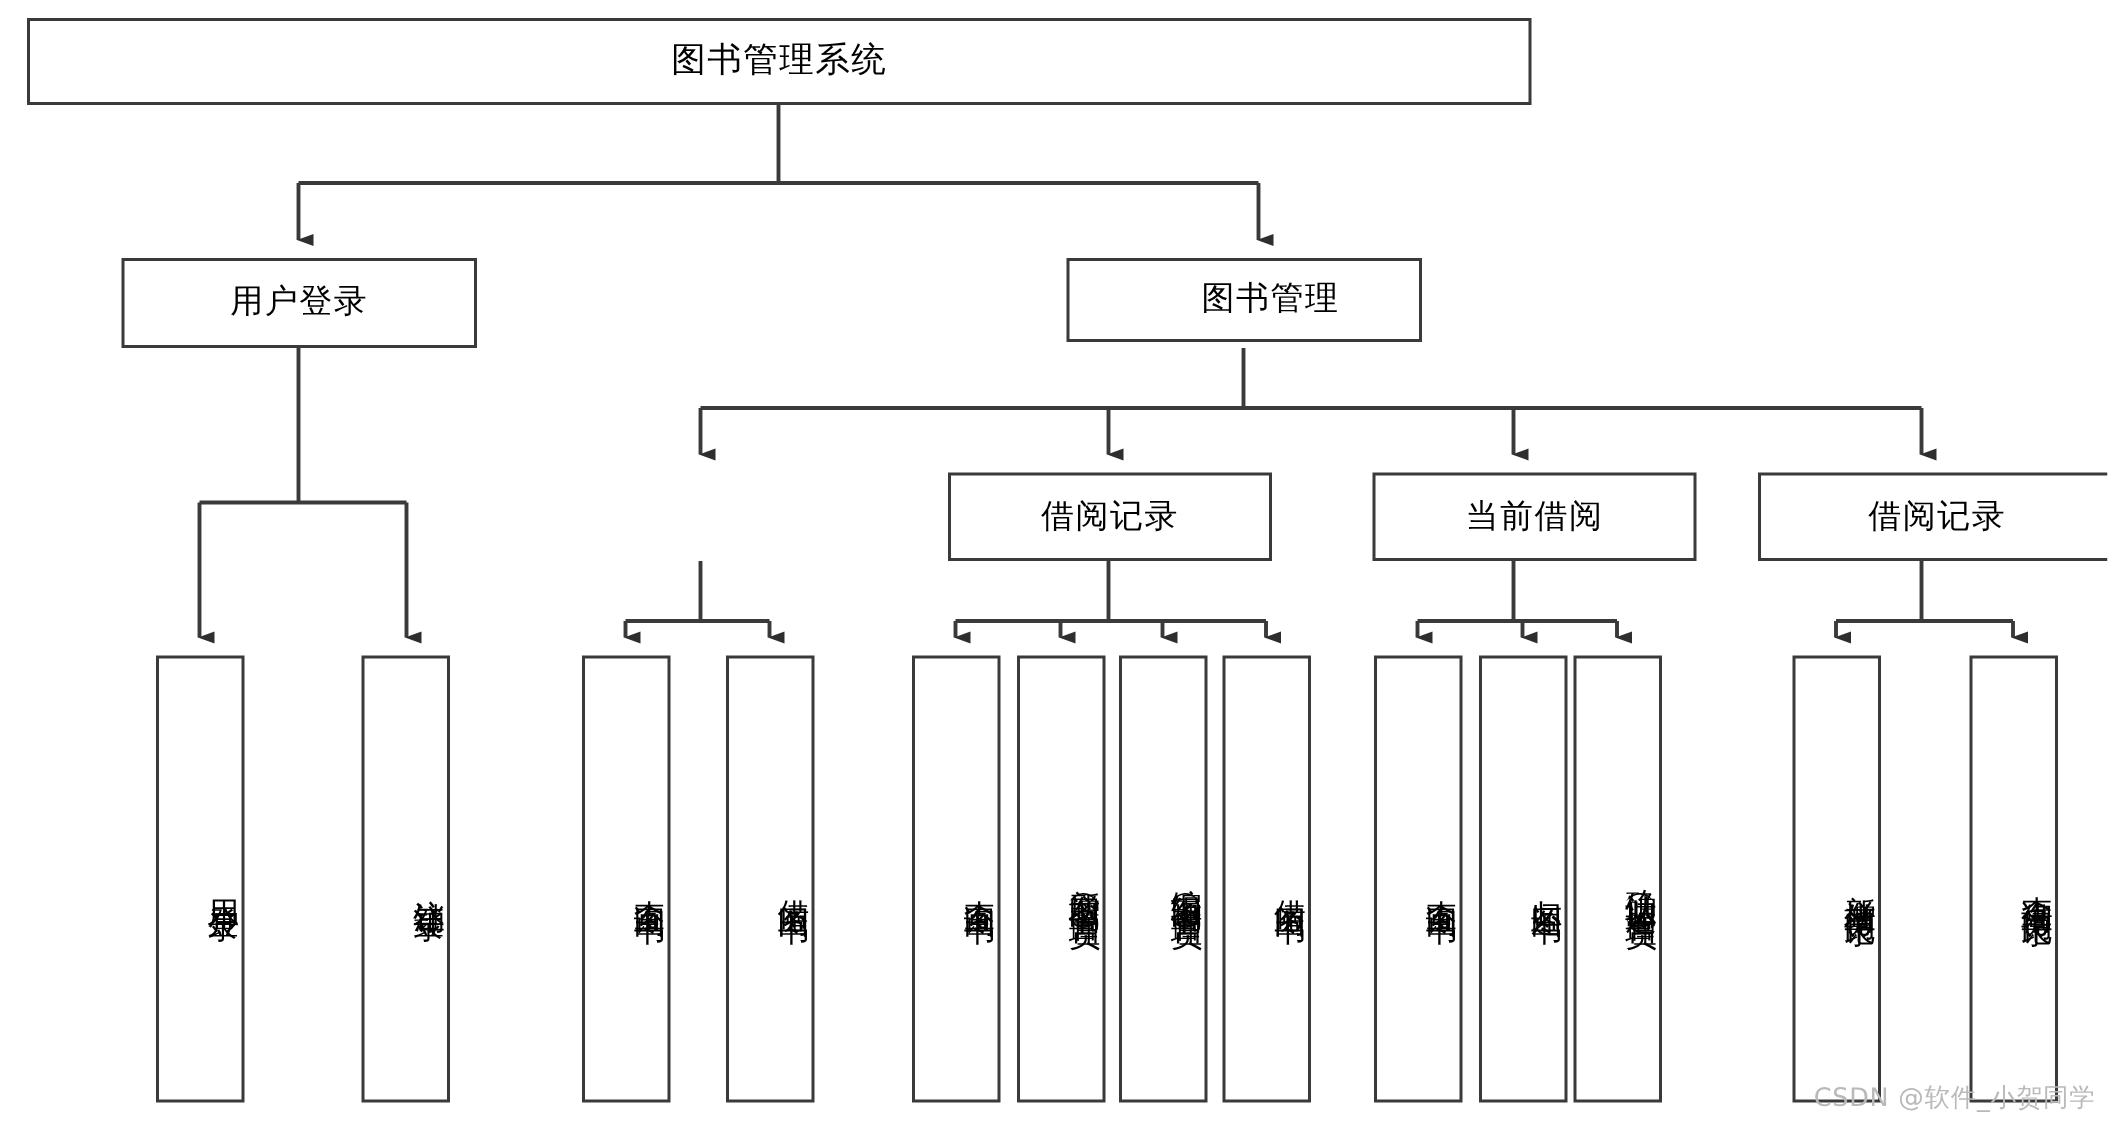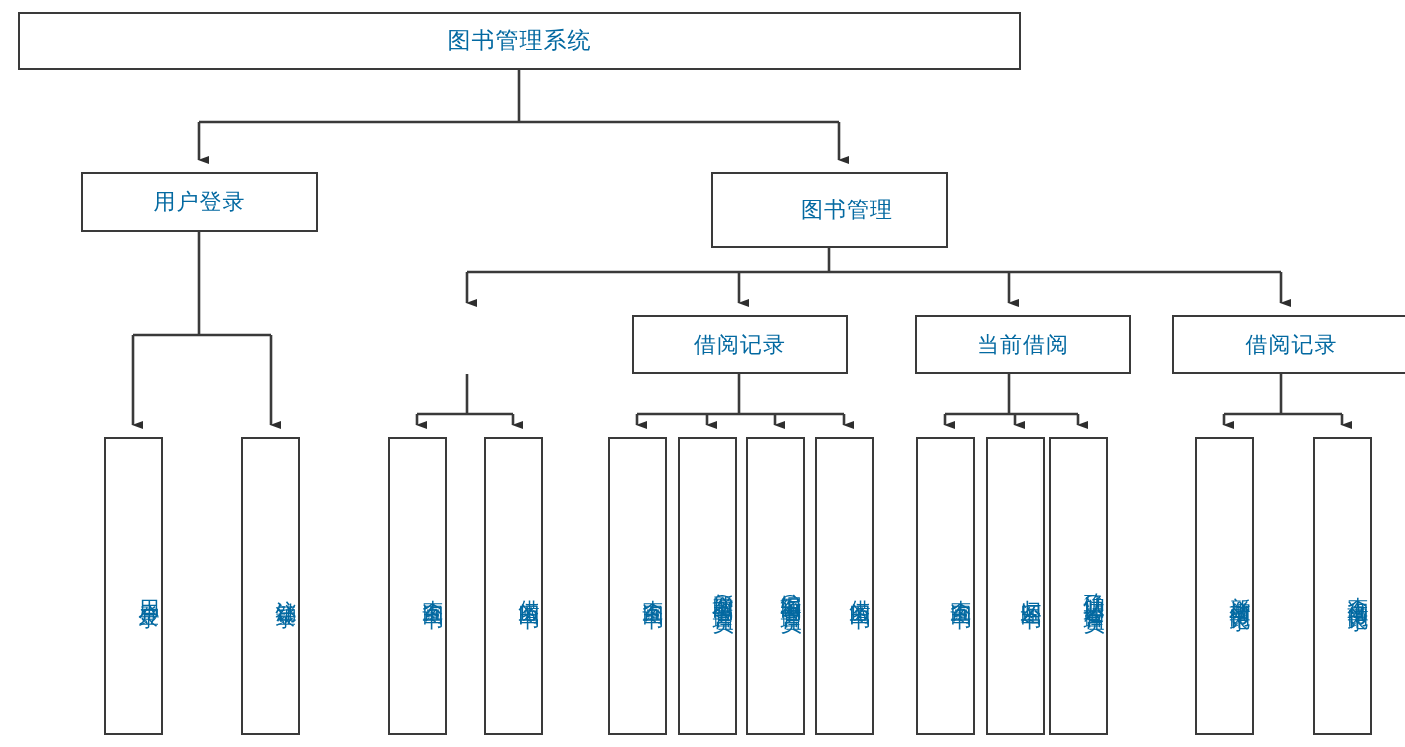--- a/index.html
+++ b/index.html
@@ -25,21 +25,21 @@
     height: 747px;
   }
   .node {
     position: absolute;
     box-sizing: border-box;
     border: 2.5px solid #3a3a3a;
     background: #ffffff;
     display: flex;
     align-items: center;
     justify-content: center;
-    color: #0369a1;
+    color: #000000;
     line-height: 1.18;
   }
   .node.horiz {
     font-size: 22px;
     letter-spacing: 1px;
     white-space: nowrap;
   }
   .node.vert {
     writing-mode: vertical-rl;
     text-orientation: upright;
@@ -121,21 +121,21 @@
     </g>
   </svg>
 
   <div class="node horiz title" style="left:18px; top:12px; width:1003px; height:58px;">
     <span class="lbl">图书管理系统</span>
   </div>
 
   <div class="node horiz" style="left:81px; top:172px; width:237px; height:60px;">
     <span class="lbl">用户登录</span>
   </div>
-  <div class="node horiz" style="left:711px; top:172px; width:237px; height:76px;padding-left:35px;">
+  <div class="node horiz" style="left:711px; top:172px; width:237px; height:56px;padding-left:35px;">
     <span class="lbl">图书管理</span>
   </div>
 
   <div class="node horiz" style="left:632px; top:315px; width:216px; height:59px;">
     <span class="lbl">借阅记录</span>
   </div>
   <div class="node horiz" style="left:902px; top:315px; width:216px; height:59px;margin-left:13px;">
     <span class="lbl">当前借阅</span>
   </div>
   <div class="node horiz" style="left:1172px; top:315px; width:239px; height:59px;">
@@ -179,14 +179,15 @@
     <span class="lbl">确认归还（管理员）</span>
   </div>
 
   <div class="node vert" style="left:1195px; top:437px; width:59px; height:298px;">
     <span class="lbl">新增借阅记录</span>
   </div>
   <div class="node vert" style="left:1313px; top:437px; width:59px; height:298px;">
     <span class="lbl">查询借阅记录</span>
   </div>
 
+  <div class="watermark">CSDN @软件_小贺同学</div>
 
 </div>
 
 </body></html>

